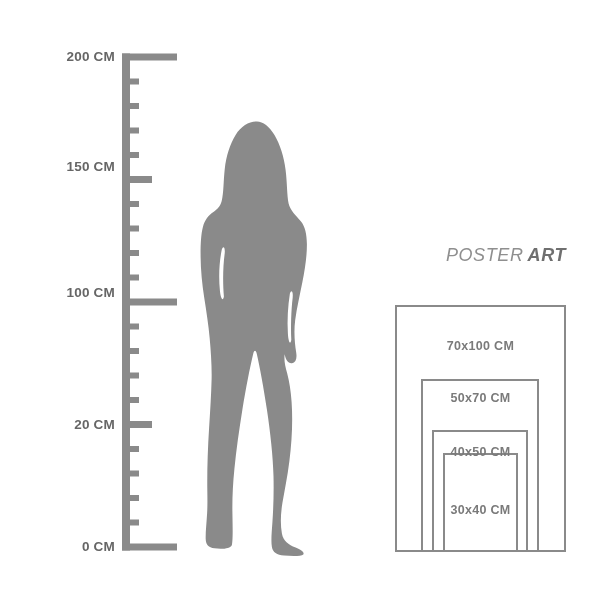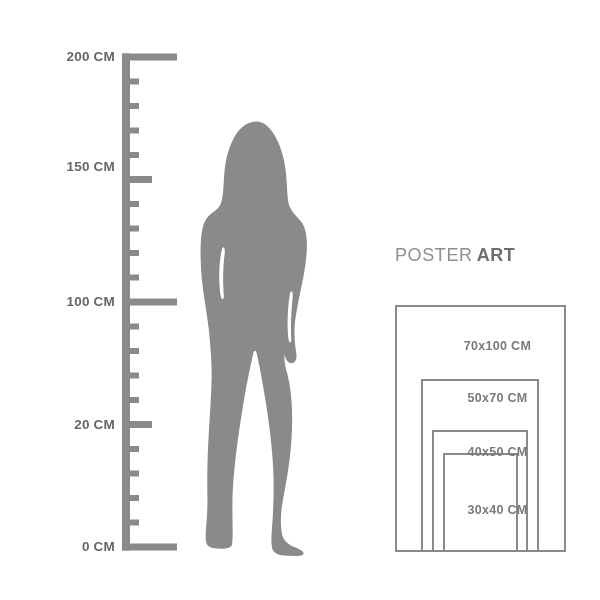--- a/index.html
+++ b/index.html
@@ -38,42 +38,43 @@
   }
   .size-box {
     position: absolute;
     border: 2px solid var(--line_gray, #8a8a8a);
     box-sizing: border-box;
     background: transparent;
   }
   .size-label {
     position: absolute;
     left: 350px;
-    width: 205px;
+    width: 171px;
     height: 16px;
     line-height: 16px;
     text-align: center;
     font-size: 12.5px;
     font-weight: bold;
     color: var(--size_label_gray, #7a7a7a);
     letter-spacing: 0.3px;
     white-space: nowrap;
   }
   .brand {
     position: absolute;
     left: 350px;
     top: 244px;
     width: 171px;
     height: 22px;
     line-height: 22px;
-    text-align: left;
+    text-align: right;
     font-size: 18px;
     color: var(--brand_regular_gray, #8f8f8f);
     letter-spacing: 0.6px;
     white-space: nowrap;
+    font-style: italic;
   }
   .brand .bold {
     font-weight: bold;
     color: var(--brand_bold_gray, #6f6f6f);
     margin-left: 4px;
   }
 </style>
 </head>
 <body>
 
@@ -167,21 +168,21 @@
         M 244.9,293.5
         C 242.9,306.5 242.1,320 242.9,333.5
         C 243.3,341.5 245.3,345.8 246.3,339.8
         C 245.7,327 246.1,310.5 247.7,297.5
         C 248.3,291.5 246.5,289 244.9,293.5 Z"></path>
     </g>
   </svg>
 
   <div class="ruler-label" style="top:48px">200 CM</div>
   <div class="ruler-label" style="top:158px">150 CM</div>
-  <div class="ruler-label" style="top:293px">100 CM</div>
+  <div class="ruler-label" style="top:284px">100 CM</div>
   <div class="ruler-label" style="top:415.5px">20 CM</div>
   <div class="ruler-label" style="top:538px">0 CM</div>
 
   <div class="brand"><span>POSTER</span><span class="bold">ART</span></div>
 
   <div class="size-box" style="left:350px; top:305px; width:171px; height:247px"></div>
   <div class="size-box" style="left:376px; top:379px; width:118px; height:173px"></div>
   <div class="size-box" style="left:387px; top:430px; width:96px;  height:122px"></div>
   <div class="size-box" style="left:398px; top:453px; width:75px;  height:99px"></div>
 

